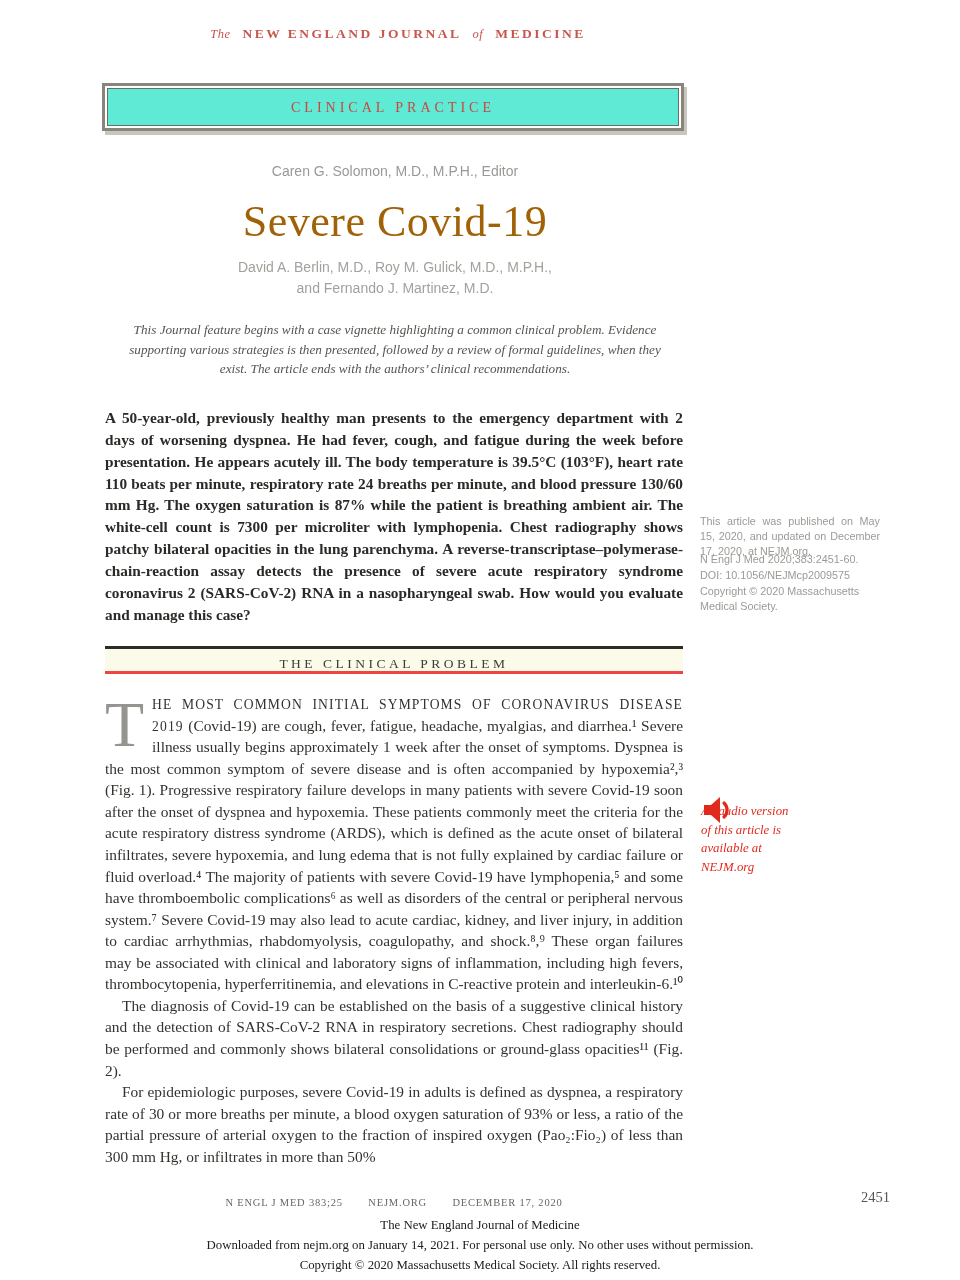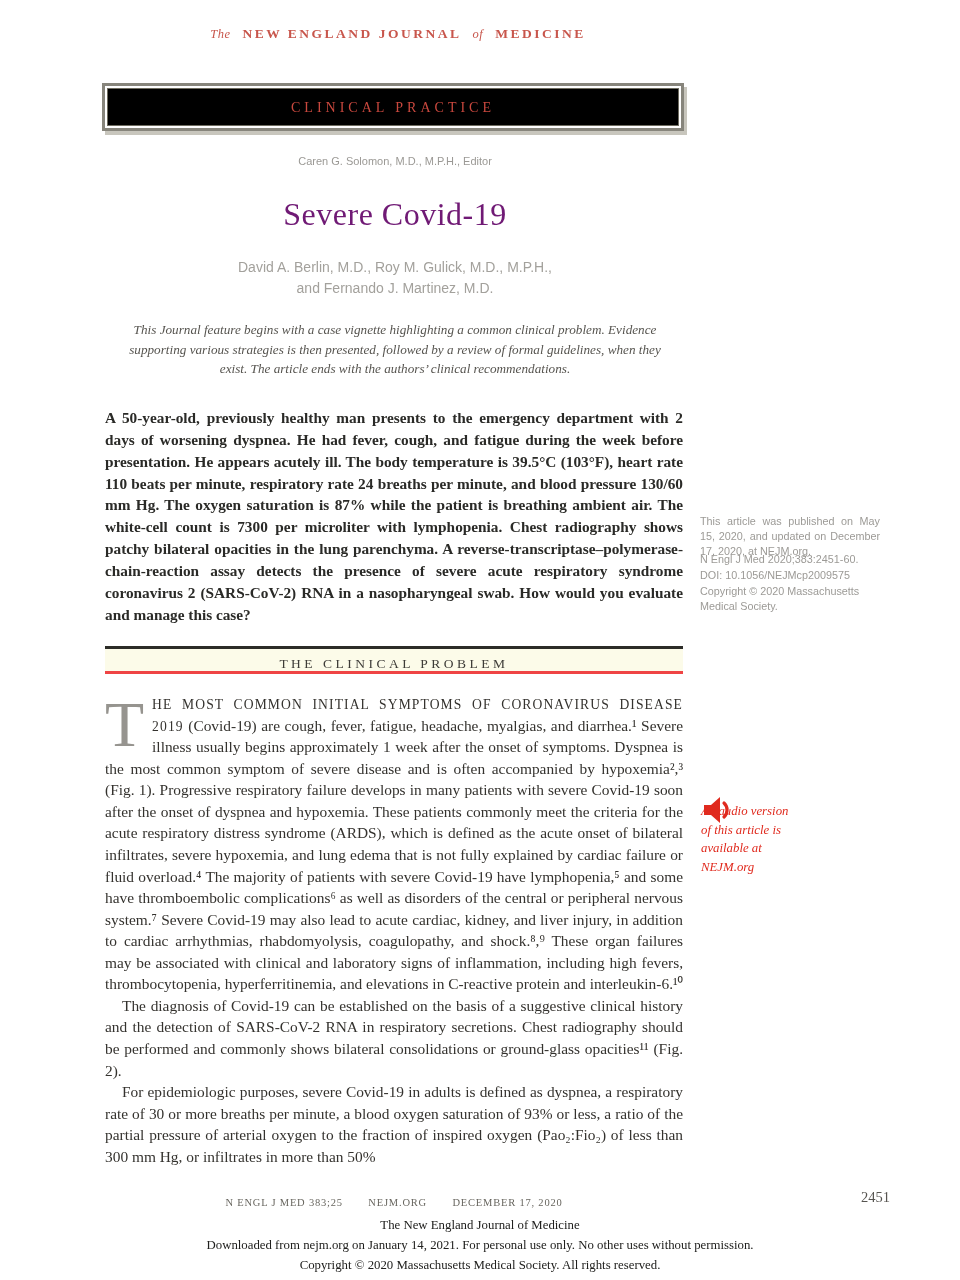--- a/index.html
+++ b/index.html
@@ -17,36 +17,36 @@
     font-size:13.5px; letter-spacing:2.5px; white-space:nowrap;
   }
   .masthead .mh-it {
     font-style:italic; font-weight:normal; letter-spacing:0.5px;
     font-size:12.5px; margin:0 6px;font-family:Liberation Serif, serif;
   }
 
   
   .banner {
     position:absolute; top:88px; left:107px; width:572px; height:38px;
-    background:#000000; border:1px solid #6e6c60;
+    background:#5eead4; border:1px solid #6e6c60;
     box-shadow:0 0 0 2px #ffffff, 0 0 0 5px #87857c, 3px 4px 0 5px #c8c6bd;
     text-align:center; line-height:36px;
   }
   .banner span {
     color:#c9483e; font-size:14px; letter-spacing:4px; font-weight:normal;
   }
 
   .editor-line {
-    position:absolute; top:155px; left:105px; width:580px; text-align:center;
-    font-family:"Liberation Sans", sans-serif; font-size:11px; color:#9b9995;
+    position:absolute; top:163px; left:105px; width:580px; text-align:center;
+    font-family:"Liberation Sans", sans-serif; font-size:14px; color:#9b9995;
   }
 
   .article-title {
     position:absolute; top:196px; left:105px; width:580px; text-align:center;
-    font-size:32px; color:#701a75; font-weight:normal; letter-spacing:0.5px;
+    font-size:44px; color:#a16207; font-weight:normal; letter-spacing:0.5px;
   }
 
   .authors {
     position:absolute; top:257px; left:105px; width:580px; text-align:center;
     font-family:"Liberation Sans", sans-serif; font-size:14px; color:#a3a19c;
     line-height:1.5;
   }
 
   .feature-note {
     position:absolute; top:320px; left:123px; width:544px; text-align:center;

